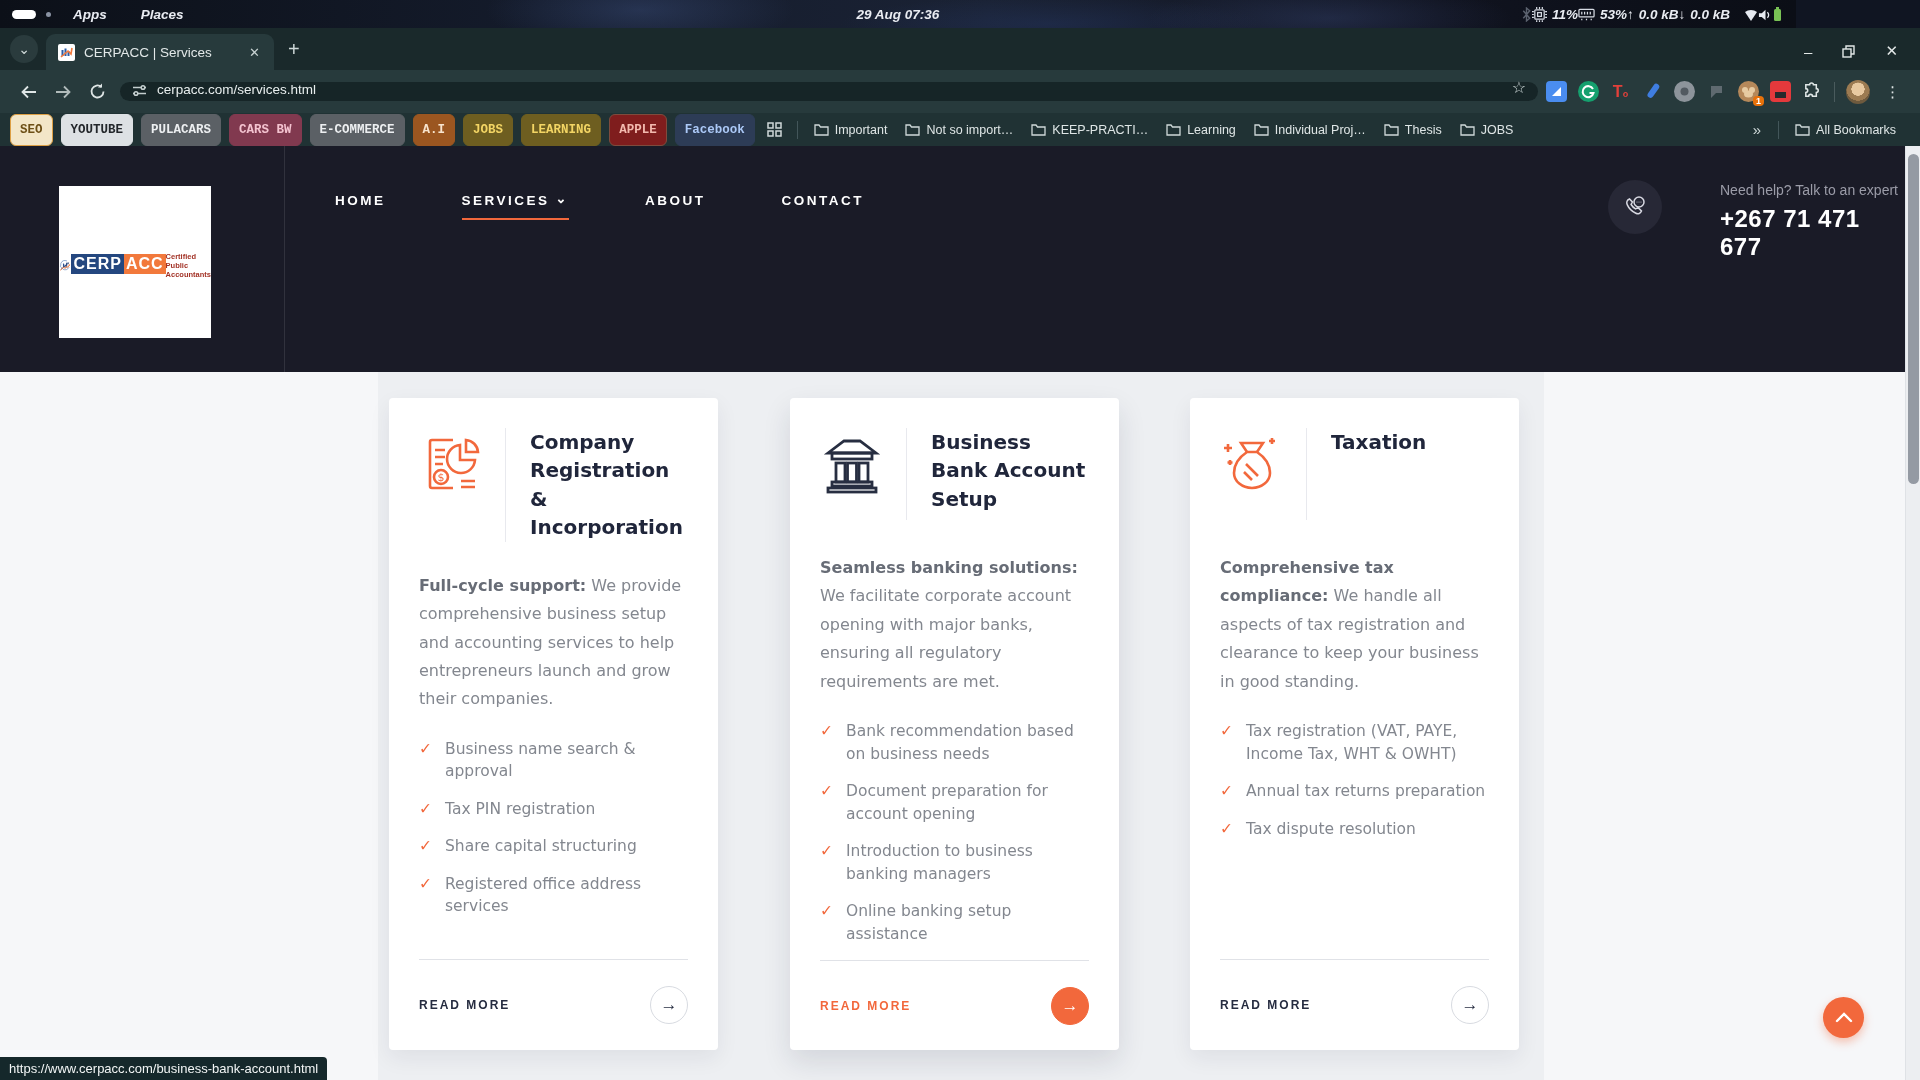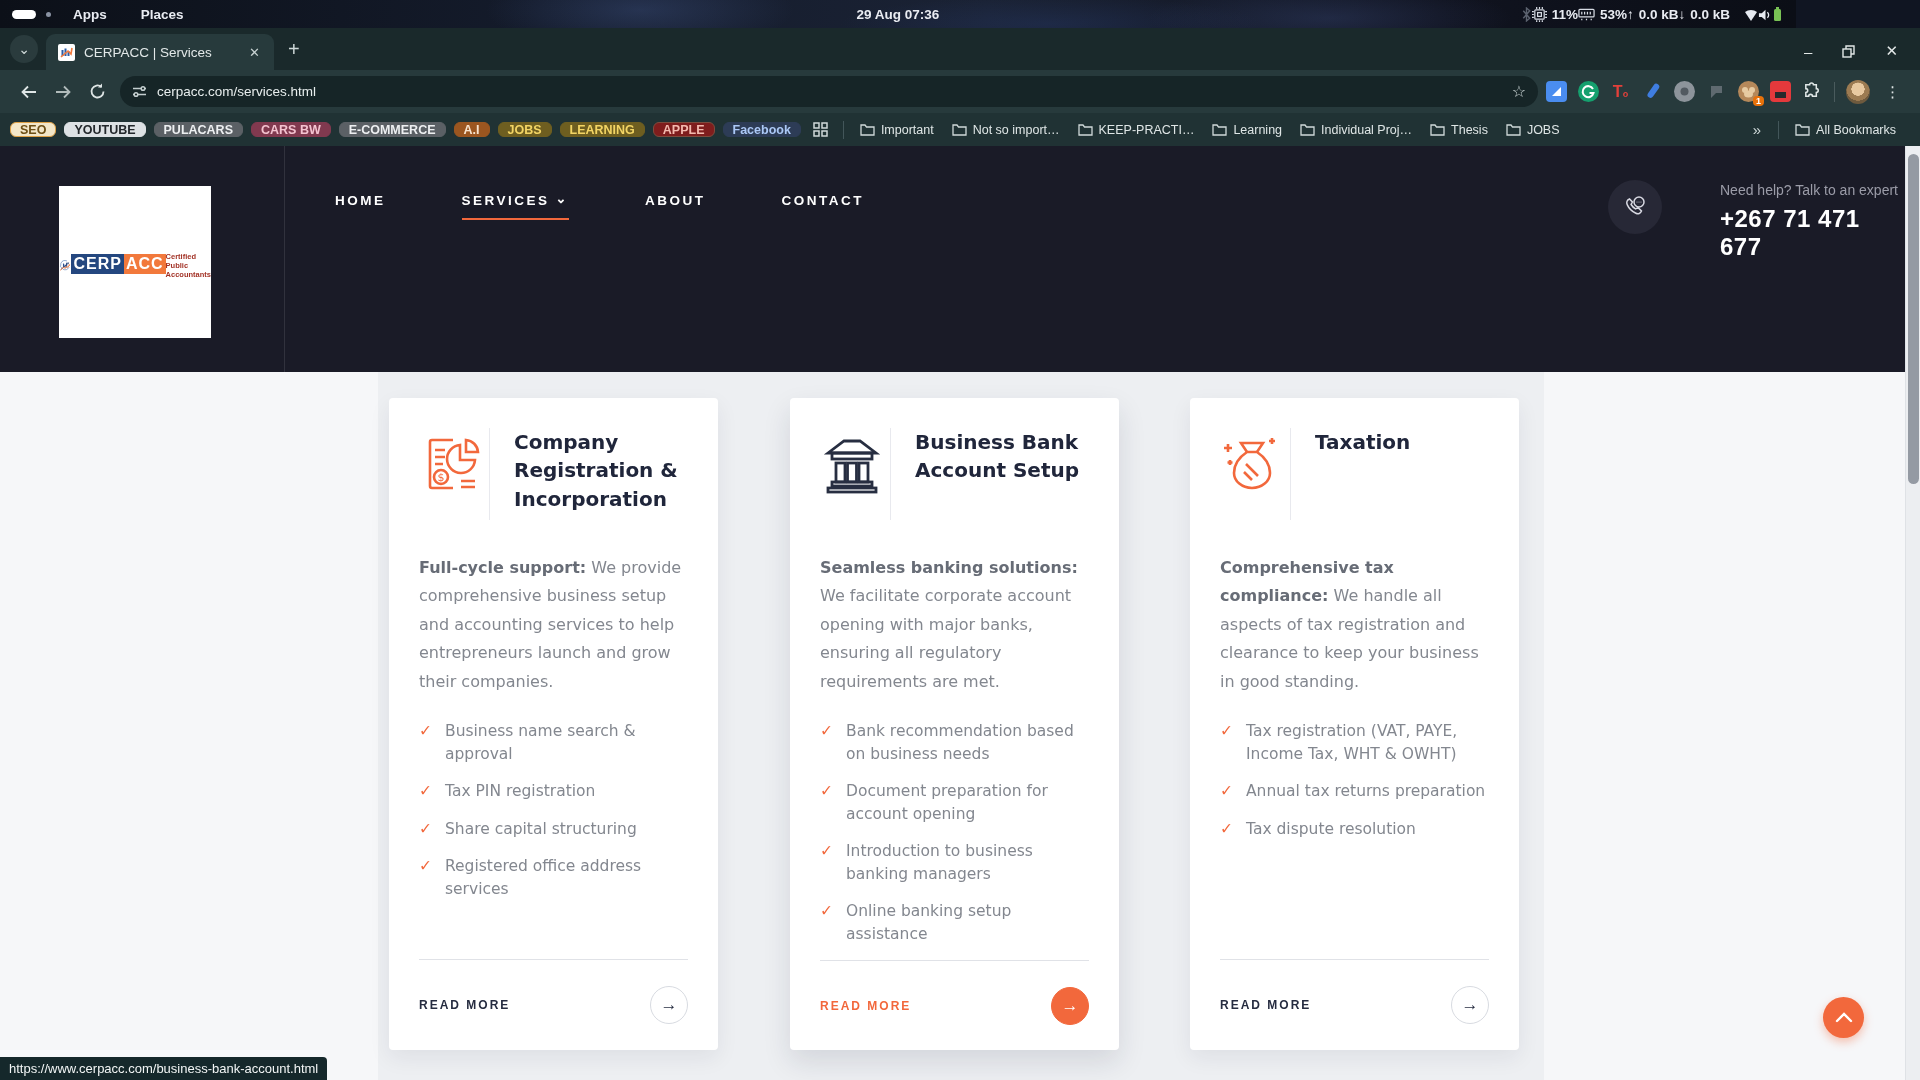--- a/index.html
+++ b/index.html
@@ -6,21 +6,21 @@
   body { font-family:"Liberation Sans", sans-serif; background:#000; }
   .screen { position:relative; width:1920px; height:1080px; overflow:hidden; background:#101522; }
 
   
   .sysbar { position:absolute; top:0; left:0; width:1796px; height:28px;
     background:
       radial-gradient(220px 60px at 640px 10px, rgba(90,120,190,.25), transparent 70%),
       radial-gradient(260px 50px at 1330px 18px, rgba(70,90,150,.28), transparent 70%),
       radial-gradient(300px 40px at 1050px 24px, rgba(40,60,110,.35), transparent 70%),
       linear-gradient(90deg,#0c1018 0%, #141b2b 30%, #1a2234 55%, #10131f 80%, #0b0e16 100%);
-    color:#e9ecf2; display:flex; align-items:center; font-size:13.5px; font-weight:bold; }
+    color:#e9ecf2; display:flex; align-items:center; font-size:13.5px; font-weight:bold;font-style:italic; }
   .sys-left { display:flex; align-items:center; gap:10px; padding-left:12px; width:420px; }
   .sys-pill { width:24px; height:9px; border-radius:5px; background:#fff; }
   .sys-dot { width:5px; height:5px; border-radius:50%; background:#8a93a3; }
   .sys-menu { padding:0 12px; }
   .sys-clock { position:absolute; left:0; right:0; text-align:center; }
   .sys-right { margin-left:auto; display:flex; align-items:flex-end; gap:0; padding-right:14px; z-index:2; }
   .sys-item { display:flex; align-items:center; gap:5px; }
   .dim { opacity:.55; }
 
   
@@ -29,34 +29,34 @@
   .tab { display:flex; align-items:center; gap:9px; width:228px; height:36px; background:#273a3c; border-radius:9px 9px 0 0; padding:0 10px 0 12px; color:#e2e8e8; font-size:13.5px; }
   .tab-title { flex:1; white-space:nowrap; overflow:hidden; }
   .tab-close { color:#c9d3d3; font-size:13px; padding:2px 4px; border-radius:50%; }
   .newtab { color:#cfd9d9; font-size:20px; font-weight:normal; margin:0 0 9px 14px; }
   .wincontrols { margin-left:auto; display:flex; align-items:center; gap:30px; padding:0 22px 10px 0; color:#e3e8e8; font-size:15px; }
   .favicon { width:17px; height:17px; background:#fff; border-radius:2px; flex:none; display:flex; align-items:center; justify-content:center; }
 
   
   .toolbar { position:absolute; top:70px; left:0; width:1920px; height:43px; background:#273a3c; display:flex; align-items:center; padding:0 12px; }
   .navbtn { width:34px; height:34px; display:flex; align-items:center; justify-content:center; color:#dfe6e6; flex:none; }
-  .omnibox { flex:1; height:31px; background:#162527; border-radius:16px; margin:0 8px 0 6px; display:flex; align-items:center; padding:4px 12px; color:#e8eeee; font-size:13.5px; gap:10px; }
+  .omnibox { flex:1; height:19px; background:#162527; border-radius:16px; margin:0 8px 0 6px; display:flex; align-items:flex-end; padding:4px 12px; color:#e8eeee; font-size:13.5px; gap:10px; }
   .omni-url { flex:1; }
   .omni-star { font-size:16px; color:#cfd9d9; }
   .extrow { display:flex; align-items:center; gap:11px; padding-right:4px; }
   .ext { width:21px; height:21px; border-radius:4px; position:relative; flex:none; }
   .ext.round { border-radius:50%; }
   .badge { position:absolute; bottom:-4px; right:-5px; background:#e8710a; color:#fff; border-radius:4px; font-size:9px; padding:0 3px; font-weight:bold; }
   .vdiv { width:1px; height:20px; background:#4a5b5d; }
   .avatar { width:24px; height:24px; border-radius:50%; background:radial-gradient(circle at 50% 38%, #e8c9a0 0 34%, #9c7b52 35% 60%, #6e5a3e 61%); }
   .kebab { color:#dfe6e6; font-size:15px; letter-spacing:0; padding:0 4px; }
 
   
   .bookbar { position:absolute; top:113px; left:0; width:1920px; height:33px; background:#203234; display:flex; align-items:center; gap:8px; padding:0 10px; font-size:12.5px; color:#dfe6e6; }
-  .chip { height:15px; display:flex; align-items:center; padding:0 9px; border-radius:6px; font-weight:bold; border:1.5px solid transparent; white-space:nowrap; }
+  .chip { height:32px; display:flex; align-items:center; padding:0 9px; border-radius:6px; font-weight:bold; border:1.5px solid transparent; white-space:nowrap;font-family:Liberation Mono, monospace; }
   .gridicon { margin:0 4px; }
   .bb-div { width:1px; height:18px; background:#43565a; margin:0 3px; }
   .folder { display:flex; align-items:center; gap:6px; padding:0 5px; white-space:nowrap; }
   .bb-spacer { flex:1; }
   .overflow-chevrons { font-size:15px; padding:0 6px; color:#cfd9d9; }
 
   
   .webview { position:absolute; top:146px; left:0; width:1920px; height:934px; background:#f6f7f9; }
   .band { position:absolute; left:378px; top:0; width:1166px; height:934px; background:#edeff2; }
 
@@ -75,21 +75,21 @@
   .help-text { position:absolute; left:1720px; top:36px; }
   .help-label { color:#9b9ca8; font-size:14px; }
   .help-phone { color:#ffffff; font-size:24px; font-weight:bold; margin-top:7px; letter-spacing:.5px; }
 
   
   .card { position:absolute; top:252px; width:329px; height:652px; background:#fff; border-radius:4px;
           box-shadow:0 8px 22px rgba(25,35,60,.07); padding:30px 30px 26px 30px; display:flex; flex-direction:column; }
   .card.c0 { left:389px; } .card.c1 { left:790px; box-shadow:0 12px 28px rgba(25,35,60,.12);} .card.c2 { left:1190px; }
   .card-head { display:flex; align-items:flex-start; min-height:96px; }
   .card-icon { width:64px; flex:none; margin-top:4px; }
-  .card-title { border-left:1px solid #e8e9ee; margin-left:6px; padding-left:24px; font-size:20px; font-weight:bold;
+  .card-title { border-left:1px solid #e8e9ee; margin-left:22px; padding-left:24px; font-size:20px; font-weight:bold;
                 color:#20263b; line-height:1.42; min-height:92px; font-family:"DejaVu Sans", sans-serif; }
   .card-para { margin-top:30px; font-size:16px; line-height:1.78; color:#83878f; font-family:"DejaVu Sans", sans-serif; }
   .card-para b { color:#676c76; }
   .card-list { list-style:none; margin-top:24px; }
   .card-list li { display:flex; gap:13px; margin-bottom:15px; font-size:15.5px; line-height:1.45; color:#83878f; font-family:"DejaVu Sans", sans-serif; }
   .check { color:#f2683c; font-weight:bold; flex:none; }
   .card-hr { margin-top:auto; border:none; border-top:1px solid #e0e2e7; }
   .card-foot { margin-top:26px; display:flex; align-items:center; justify-content:space-between; }
   .readmore { font-size:12px; font-weight:bold; letter-spacing:2px; color:#262c40; }
   .card.c1 .readmore { color:#f2683c; }

